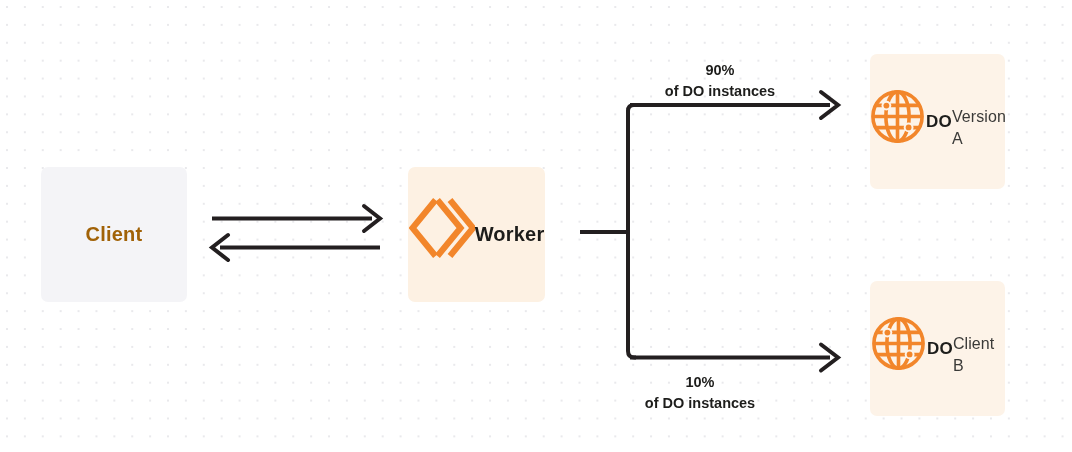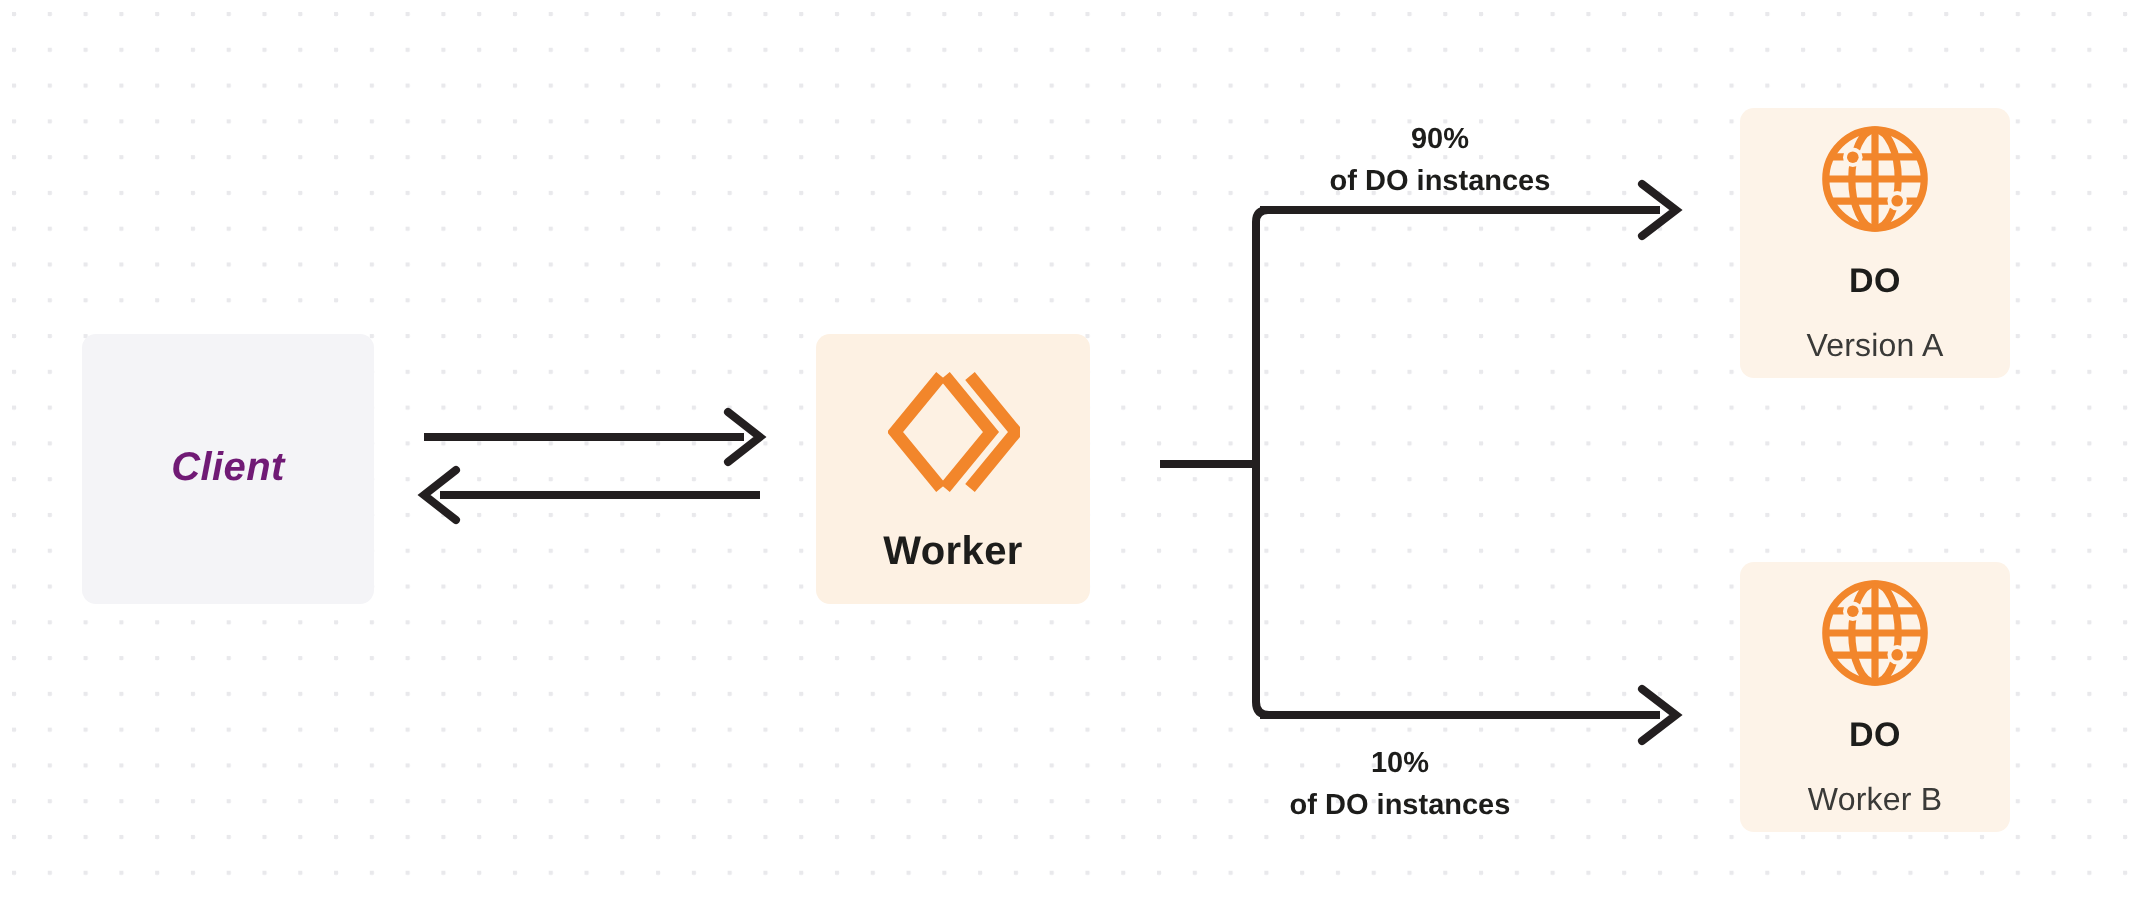--- a/index.html
+++ b/index.html
@@ -24,39 +24,38 @@
     background-size: 17.9px 17.9px;
     background-position: 6px 6px;
     overflow: hidden;
   }
 
   .node {
     position: absolute;
     box-sizing: border-box;
     border-radius: 7px;
     display: flex;
-    flex-direction: column;
+    flex-direction: row;
     align-items: center;
     justify-content: center;
   }
 
   
   #client-node {
     left: 41px;
     top: 167px;
     width: 146px;
     height: 135px;
     background: #f4f4f7;
   }
   .client-label {
     font-size: 20px;
     font-weight: bold;
-    color: #701a75;
+    color: #a16207;
     letter-spacing: 0.2px;
-    font-style: italic;
   }
 
   
   #worker-node {
     left: 408px;
     top: 167px;
     width: 137px;
     height: 135px;
     background: #fdf1e3;
   }
@@ -211,21 +210,21 @@
           <line x1="3.9" y1="28.5" x2="53.1" y2="28.5"></line>
           <line x1="6.0" y1="39.6" x2="51.0" y2="39.6"></line>
         </g>
         <circle cx="17.4" cy="17.6" r="4.9" fill="#fdf3e8"></circle>
         <circle cx="17.4" cy="17.6" r="2.9" fill="#f2862b"></circle>
         <circle cx="39.6" cy="39.4" r="4.9" fill="#fdf3e8"></circle>
         <circle cx="39.6" cy="39.4" r="2.9" fill="#f2862b"></circle>
       </svg>
     </span>
     <span class="do-title">DO</span>
-    <span class="do-sub">Worker B</span>
+    <span class="do-sub">Client B</span>
   </div>
 
   <div class="edge-label" id="label-top">
     <span class="pct">90%</span>
     <span class="desc">of DO instances</span>
   </div>
 
   <div class="edge-label" id="label-bottom">
     <span class="pct">10%</span>
     <span class="desc">of DO instances</span>

